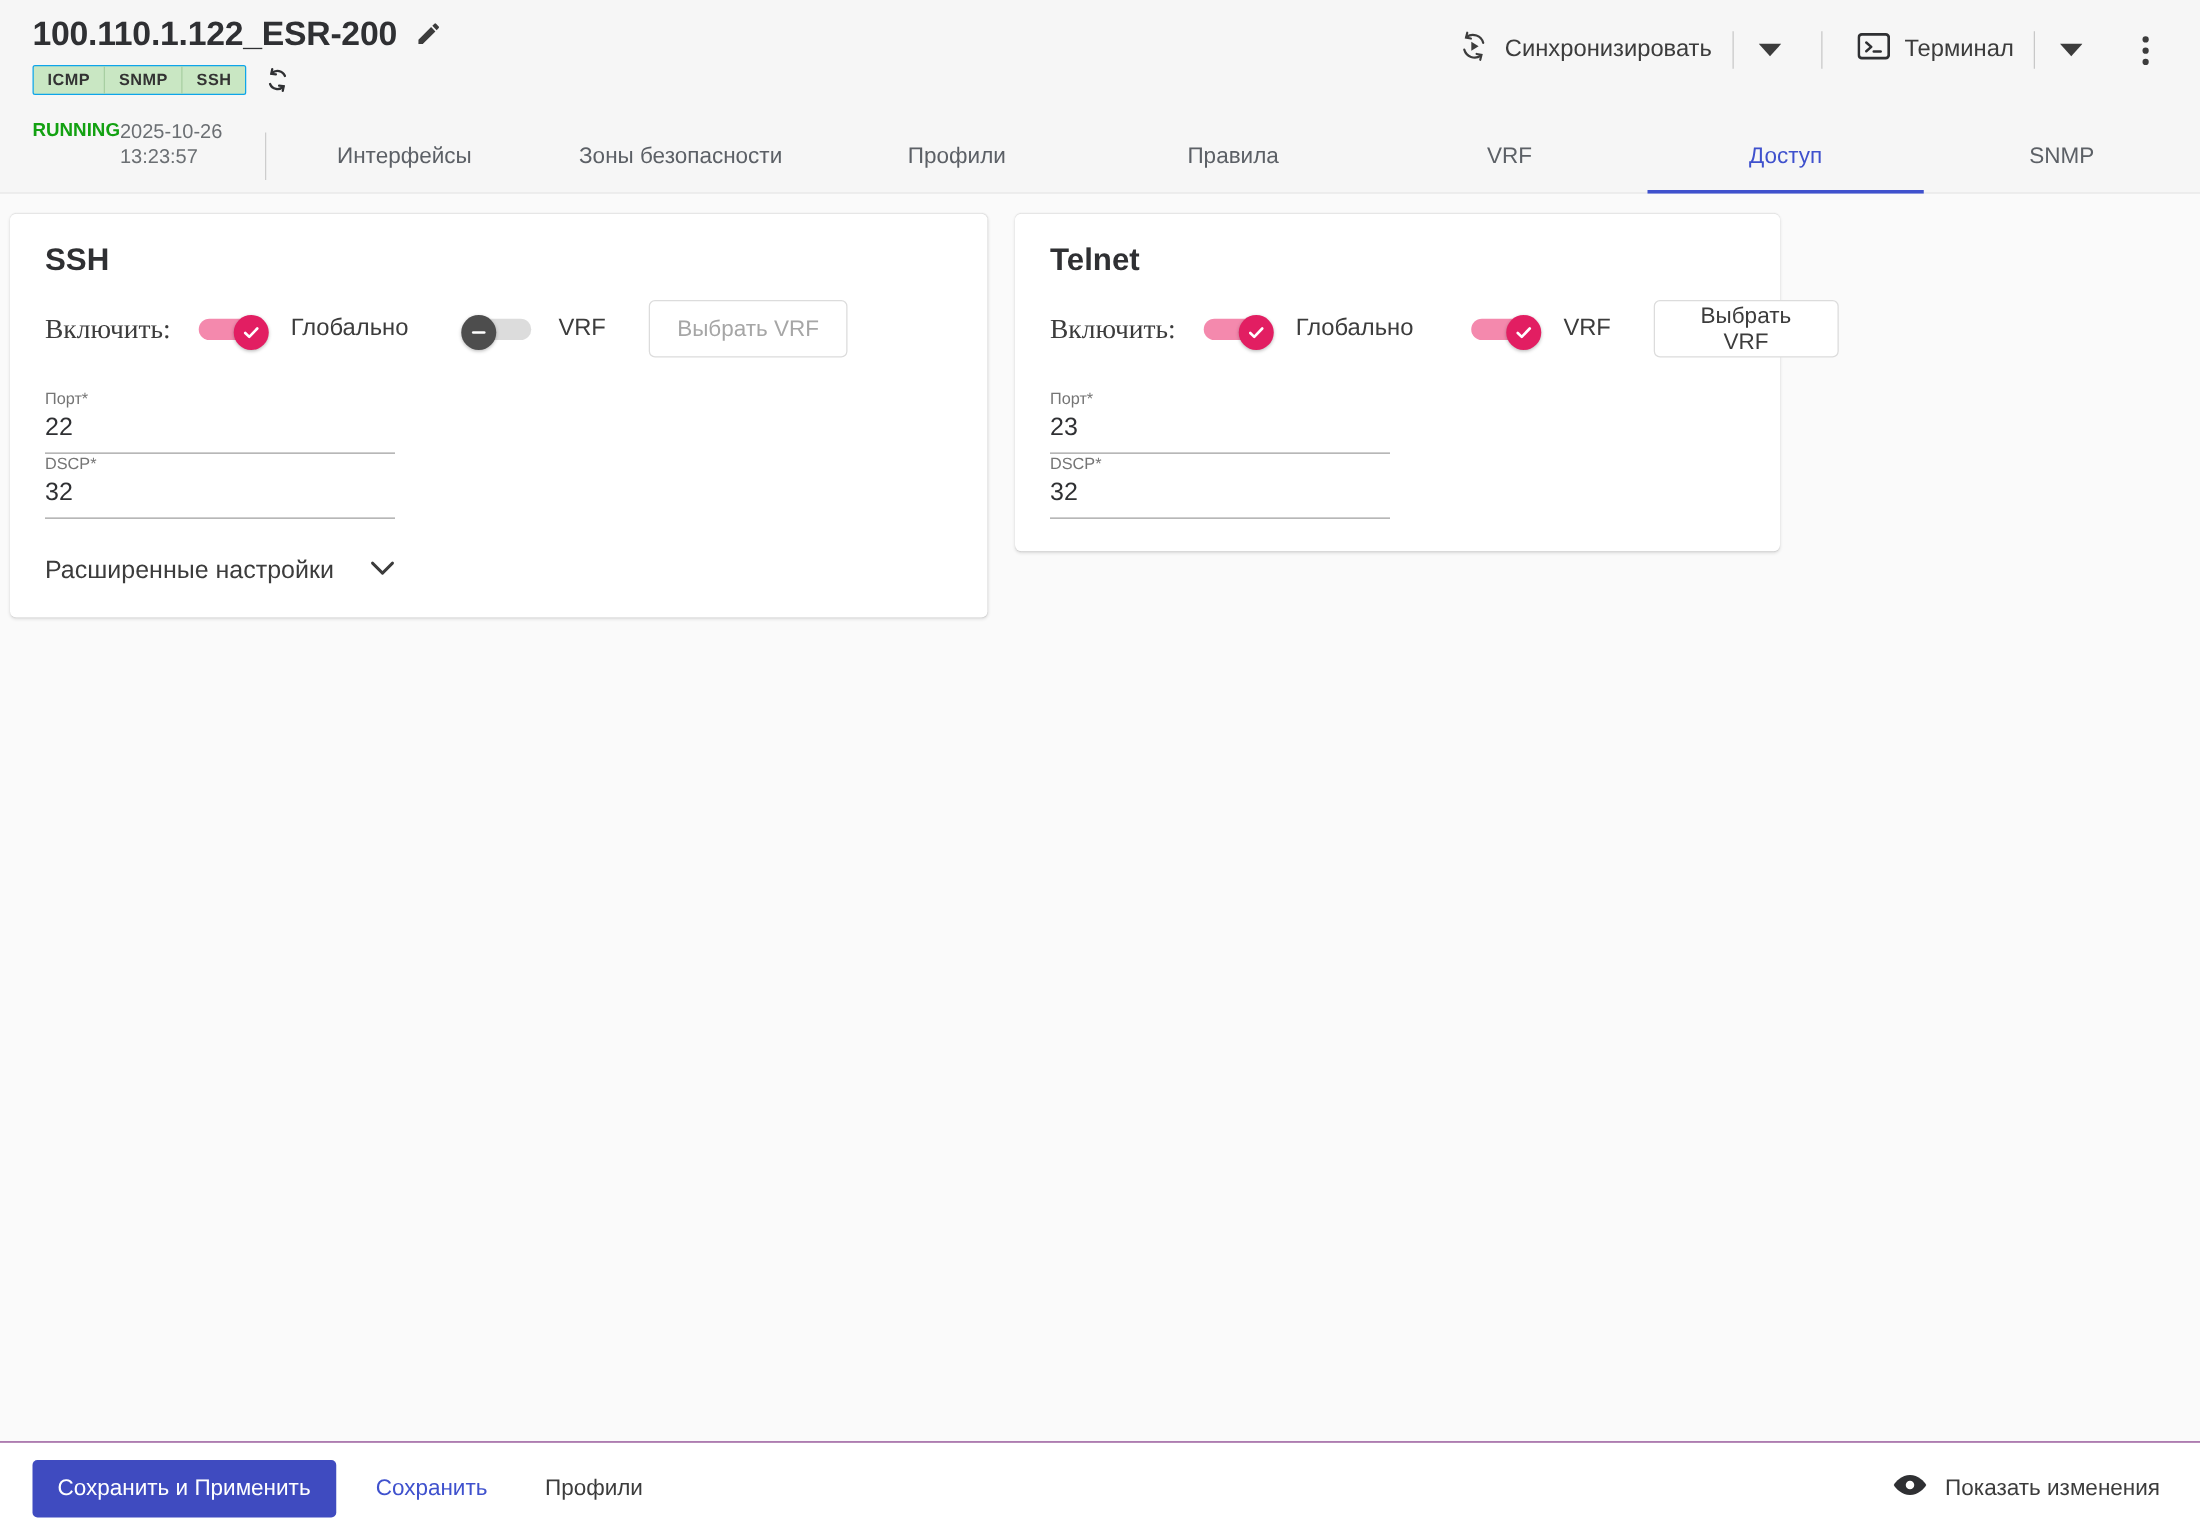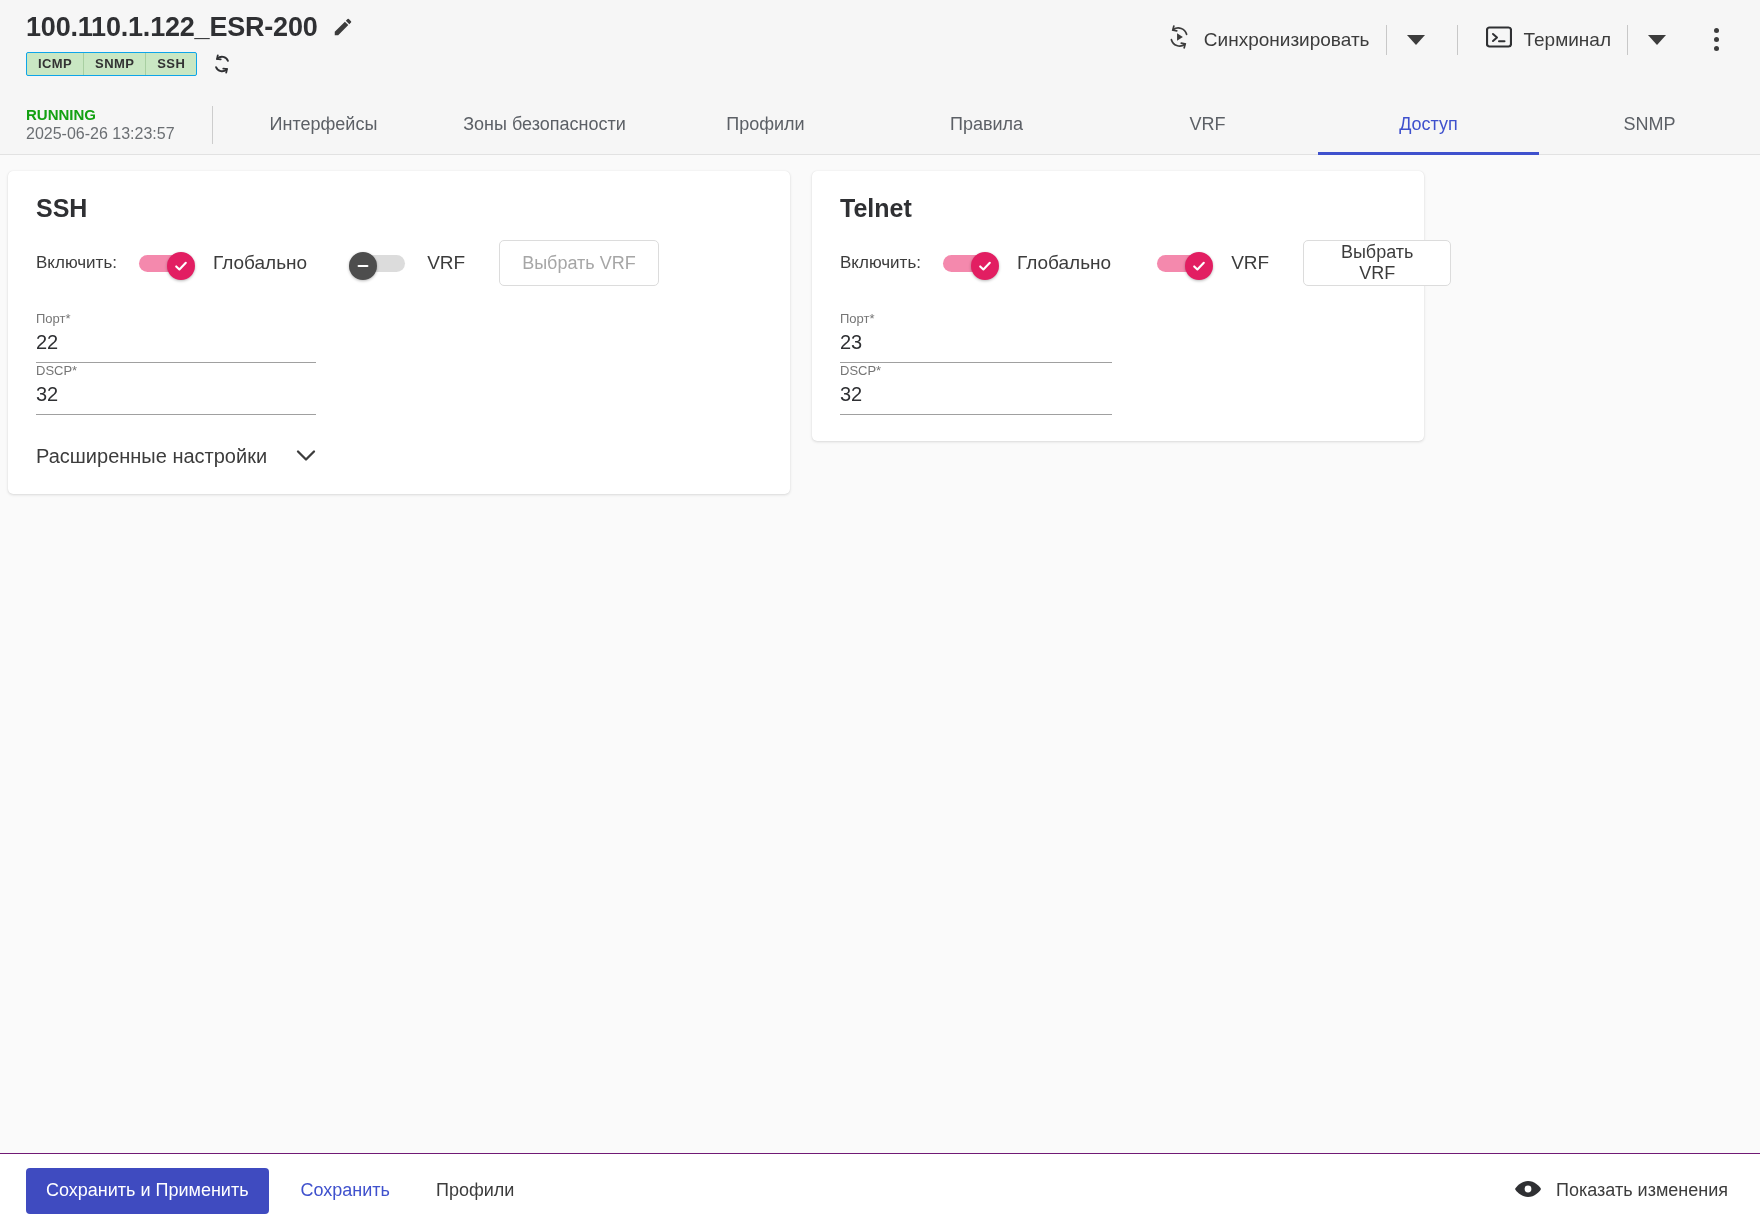--- a/index.html
+++ b/index.html
@@ -70,21 +70,21 @@
   .kebab i { width: 5px; height: 5px; border-radius: 50%; background: #3c3c3c; display:block; }
 
   
   .tabstrip {
     height: 59px; background: #f6f6f6;
     display: flex; align-items: stretch;
     border-bottom: 1px solid #e2e2e2;
     flex: 0 0 auto;
   }
   .status-block {
-    width: 212px; display: flex; flex-direction: column;
+    width: 212px; display: flex; flex-direction: row;
     justify-content: center; padding-left: 26px;
   }
   .status-running {
     font-size: 15px; font-weight: bold; color: #13a112; line-height: 18px;
   }
   .status-time { font-size: 16px; color: #6b6f73; line-height: 20px; }
   .tab-divider { width: 1px; background: #cdcdcd; margin: 10px 0; }
   .tabs { display: flex; flex: 1; }
   .tab {
     flex: 1; display: flex; align-items: center; justify-content: center;
@@ -106,21 +106,21 @@
     box-shadow: 0 1px 3px rgba(0,0,0,.13), 0 0 1px rgba(0,0,0,.10);
     padding: 22px 28px 26px 28px;
   }
   .card-ssh { width: 782px; min-height: 252px; }
   .card-telnet { width: 612px; min-height: 208px; margin-left: 4px; }
   .card-title {
     font-size: 25px; font-weight: bold; color: #2f3033;
     margin: 0 0 18px 0; line-height: 30px;
   }
   .enable-row { display: flex; align-items: center; height: 44px; }
-  .enable-label { font-size: 17px; color: #3c3c3c; margin-right: 22px; }
+  .enable-label { font-size: 22px; color: #3c3c3c; margin-right: 22px; font-family: Liberation Serif, serif; }
 
   
   .toggle {
     position: relative; width: 52px; height: 22px; cursor: pointer;
     display: inline-block; flex: 0 0 auto;
   }
   .toggle .track {
     position: absolute; left: 0; top: 3px;
     width: 52px; height: 17px; border-radius: 9px;
   }
@@ -258,21 +258,21 @@
         <i></i>
           <i></i>
           <i></i>
       </div>
     </div>
   </div>
 
   <div class="tabstrip">
     <div class="status-block">
       <div class="status-running">RUNNING</div>
-      <div class="status-time">2025-06-26 13:23:57</div>
+      <div class="status-time">2025-10-26 13:23:57</div>
     </div>
     <div class="tab-divider"></div>
     <div class="tabs">
       <div class="tab">Интерфейсы</div>
       <div class="tab">Зоны безопасности</div>
       <div class="tab">Профили</div>
       <div class="tab">Правила</div>
       <div class="tab">VRF</div>
       <div class="tab active">Доступ</div>
       <div class="tab">SNMP</div>

